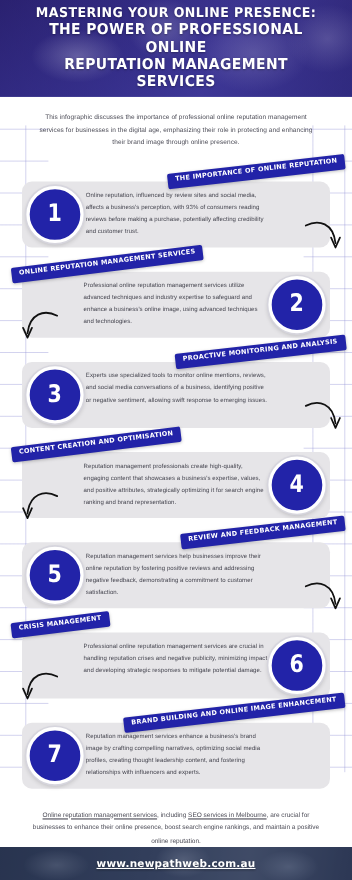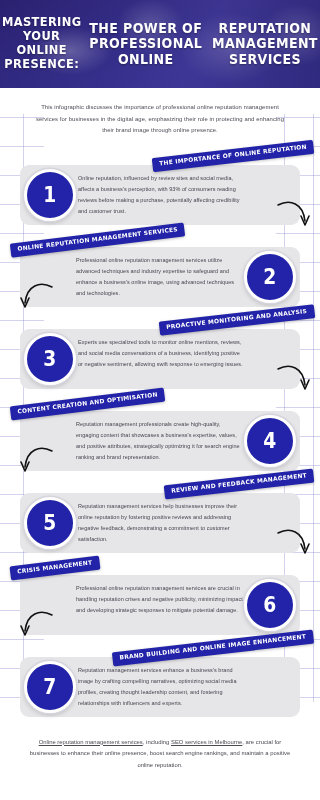--- a/index.html
+++ b/index.html
@@ -87,20 +87,21 @@
   }
   .header .tint {
     position: absolute;
     inset: 0;
     background: linear-gradient(180deg, rgba(42,33,112,0.42), rgba(50,44,135,0.52));
   }
   .header .title {
     position: absolute;
     inset: 0;
     display: flex;
+    flex-direction: column;
     align-items: center;
     justify-content: center;
     gap: 1px;
     padding: 16px 10px;
     text-align: center;
   }
   .header .title span {
     display: block;
     color: #ffffff;
     font-family: "DejaVu Sans", sans-serif;
@@ -380,14 +381,19 @@
       </div>
       <div class="body left-text">Reputation management services enhance a business's brand image by crafting compelling narratives, optimizing social media profiles, creating thought leadership content, and fostering relationships with influencers and experts.</div>
     </div>
 
   </div>
 
   <div class="footnote">
     <u>Online reputation management services</u><span>, including </span><u>SEO services in Melbourne</u><span>, are crucial for businesses to enhance their online presence, boost search engine rankings, and maintain a positive online reputation.</span>
   </div>
 
+  <div class="footbar">
+    <div class="photo"></div>
+    <div class="tint"></div>
+    <div class="url">www.newpathweb.com.au</div>
+  </div>
 
 </div>
 
 </body></html>

